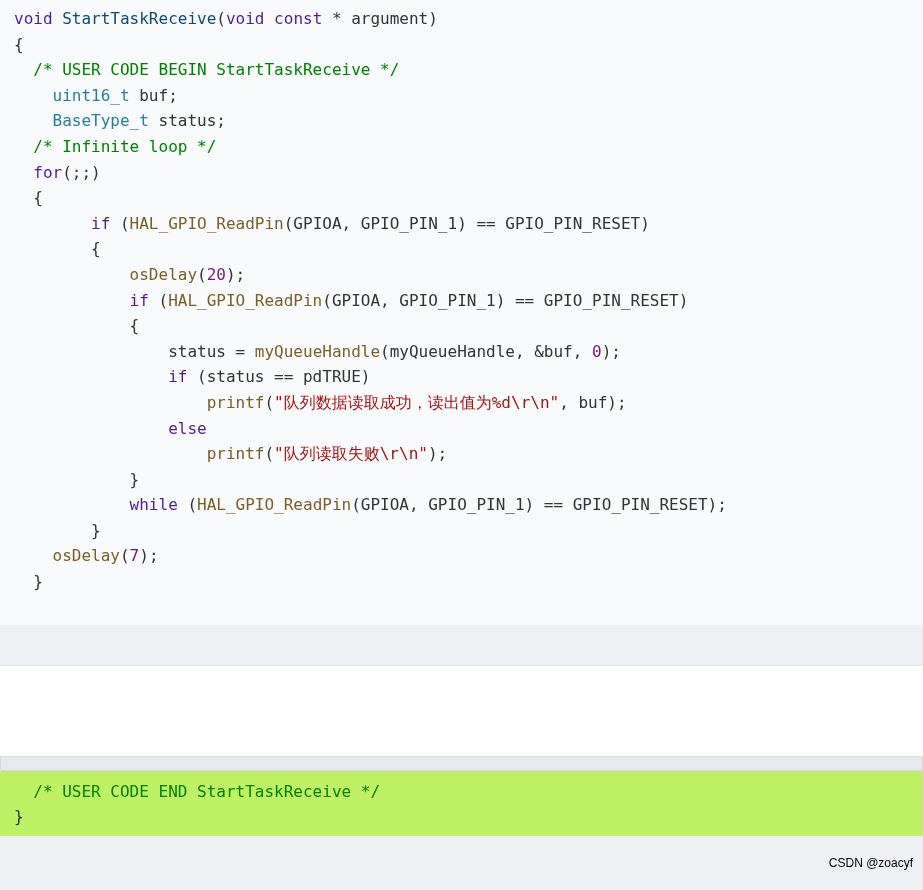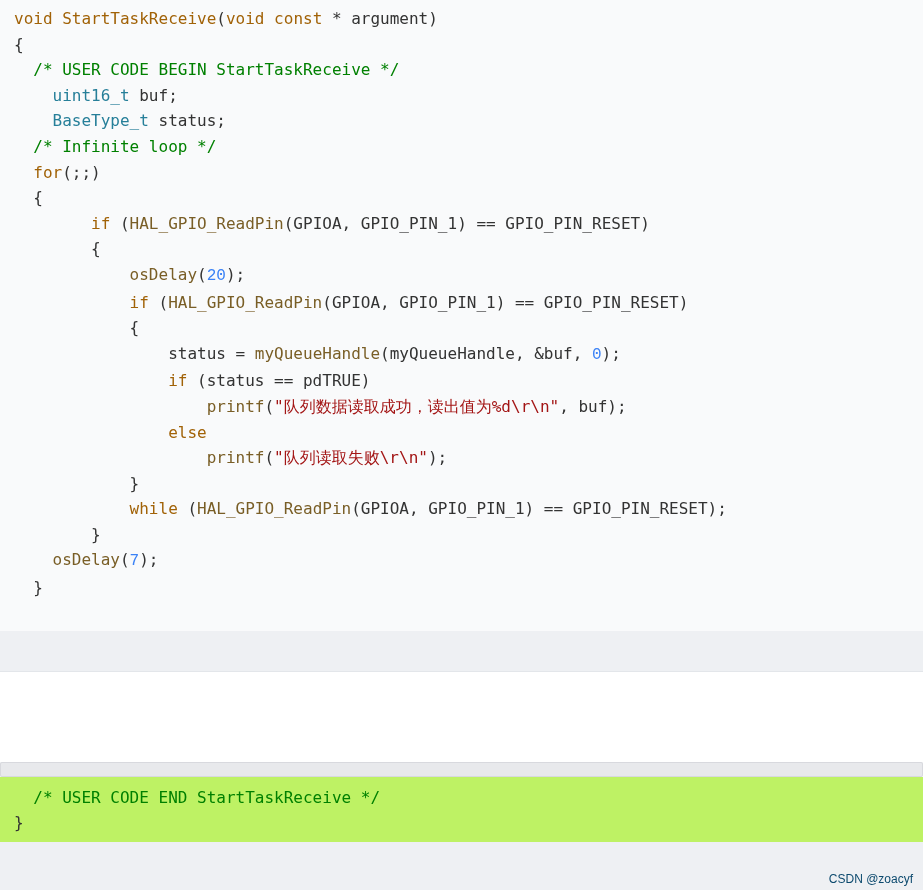--- a/index.html
+++ b/index.html
@@ -2,28 +2,28 @@
 <html><head>
 <meta charset="utf-8">
 <style>
   html,body{margin:0;padding:0;background:#eef0f3;font-family:Consolas,Menlo,ui-monospace,monospace;font-size:16px;color:#333;}
   body{width:923px;}
   .code-block{background:#f9fafb;padding:6px 0 30px 0;}
   .code-block-2{background:#bef264;padding:8px 0 6px 0;margin-top:0;}
   .gap{height:90px;background:#fff;border-top:1px solid #e3e6ea;margin-top:40px;}
   .scroll{background:#e8e9ec;height:13px;border:1px solid #d8d9de;border-radius:2px;margin:0 0 0 0;}
   pre{margin:0;padding:0 14px;white-space:pre;line-height:1.6;font-family:Consolas,Menlo,ui-monospace,monospace;}
-  .kw{color:#a16207;}        
+  .kw{color:#4c1d95;}        
   .call{color:#795e26;}
-  .def{color:#a16207;}       
+  .def{color:#0c4a6e;}       
   .type{color:#267f99;}      
-  .num{color:#3b82f6;font-family:Liberation Mono, monospace;}       
+  .num{color:#701a75;}       
   .str{color:#a31515;}       
   .cmt{color:#008000;text-align:right;}
-  .watermark{position:fixed;right:10px;bottom:4px;color:#0c4a6e;font:12px Arial,Helvetica,sans-serif;}
+  .watermark{position:fixed;right:10px;bottom:20px;color:#000000;font:12px Arial,Helvetica,sans-serif;}
 </style>
 </head>
 <body>
 
 <div class="code-block">
 <pre><span class="kw">void</span> <span class="def">StartTaskReceive</span>(<span class="kw">void</span> <span class="kw">const</span> * <span>argument</span>)
 {
   <span class="cmt">/* USER CODE BEGIN StartTaskReceive */</span>
     <span class="type">uint16_t</span> <span>buf</span>;
     <span class="type">BaseType_t</span> <span>status</span>;

